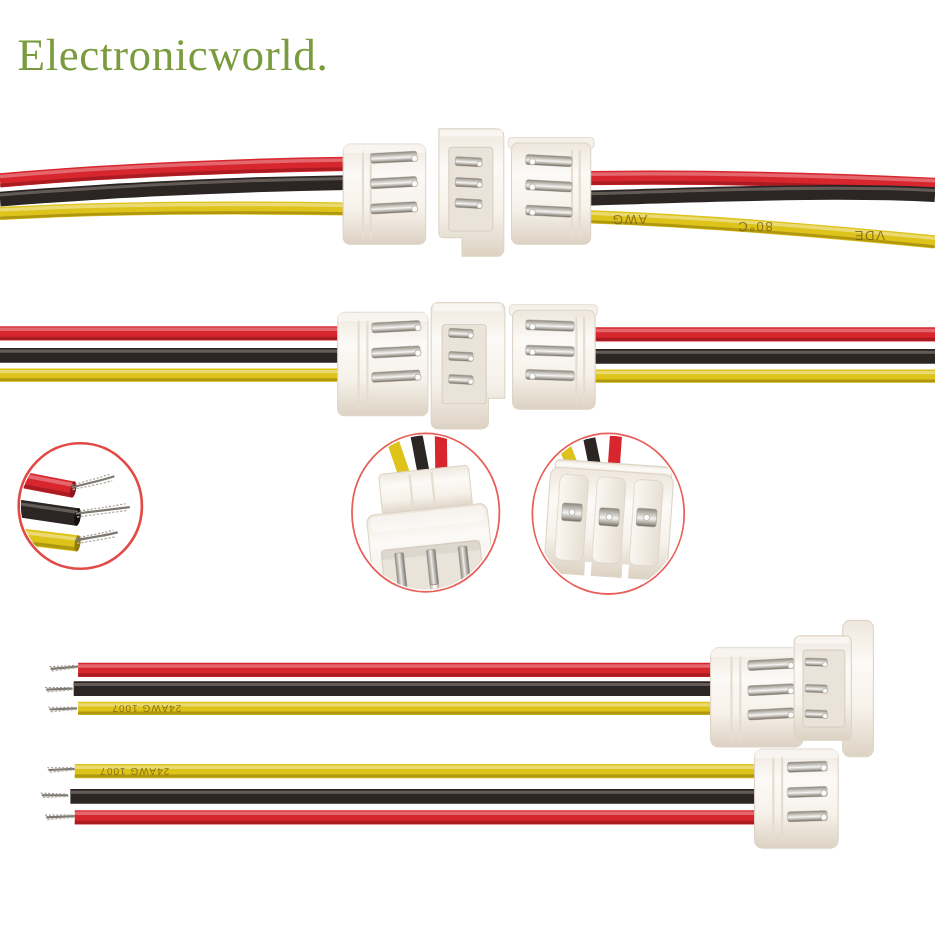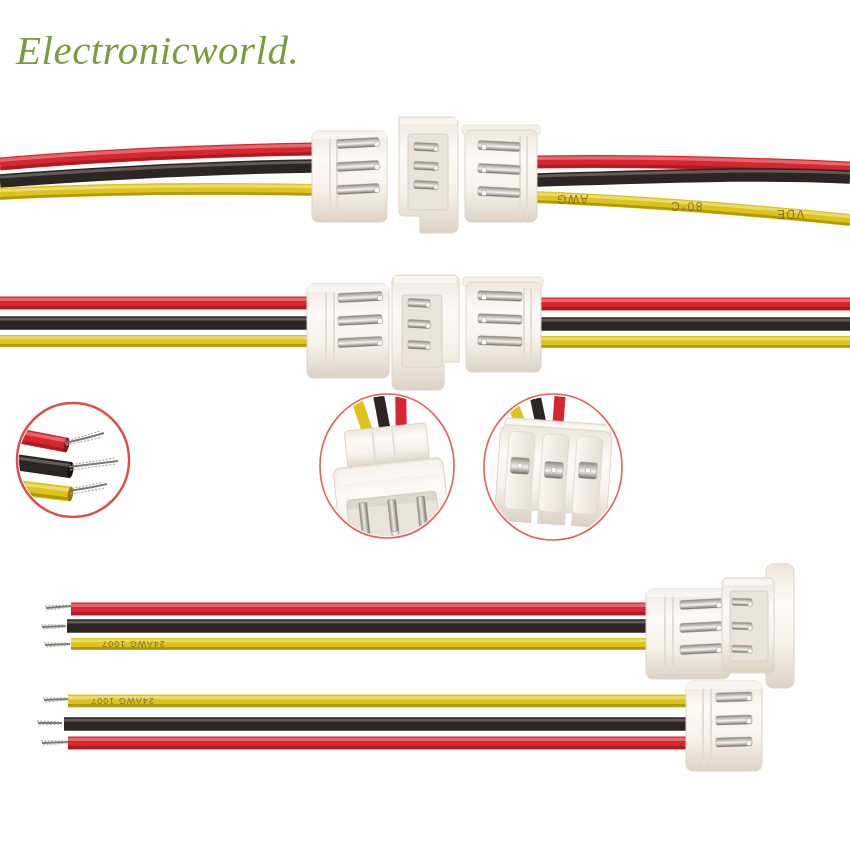--- a/index.html
+++ b/index.html
@@ -1,19 +1,19 @@
 <!DOCTYPE html>
 <html style="--background: #ffffff; --watermark-green: #7b9c3e; --wire-red: #d8262e; --wire-red-dark: #8e151b; --wire-black: #2b2523; --wire-black-light: #6a625c; --wire-yellow: #ddc31a; --wire-yellow-dark: #93790a; --connector-edge: #ddd4c6; --circle-border: #e24b45; --marking-brown: #7a5f16;"><head>
 <meta charset="utf-8">
 <style>
   html,body{margin:0;padding:0;background:#fff;}
   .canvas{position:relative;width:850px;height:850px;background:var(--background,#ffffff);overflow:hidden;
           font-family:"Liberation Sans",sans-serif;}
   .watermark{position:absolute;left:16px;top:26px;font-family:"Liberation Serif",serif;
-             font-style:italic;font-size:41px;letter-spacing:.5px;color:var(--watermark-green,#7b9c3e);}
+             font-size:41px;letter-spacing:.5px;color:var(--watermark-green,#7b9c3e);}
   svg{position:absolute;left:0;top:0;}
   
   .s-red{stroke:var(--wire-red,#d8262e);fill:none;}
   .s-red-d{stroke:var(--wire-red-dark,#8e151b);fill:none;}
   .s-black{stroke:var(--wire-black,#2b2523);fill:none;}
   .s-black-h{stroke:var(--wire-black-light,#6a625c);fill:none;}
   .s-yellow{stroke:var(--wire-yellow,#ddc31a);fill:none;}
   .s-yellow-d{stroke:var(--wire-yellow-dark,#93790a);fill:none;}
   .f-conn{fill:url(#connG);stroke:var(--connector-edge,#ddd4c6);stroke-width:1;}
   .f-silver{fill:url(#silverG);stroke:#8f897f;stroke-width:.4;}

